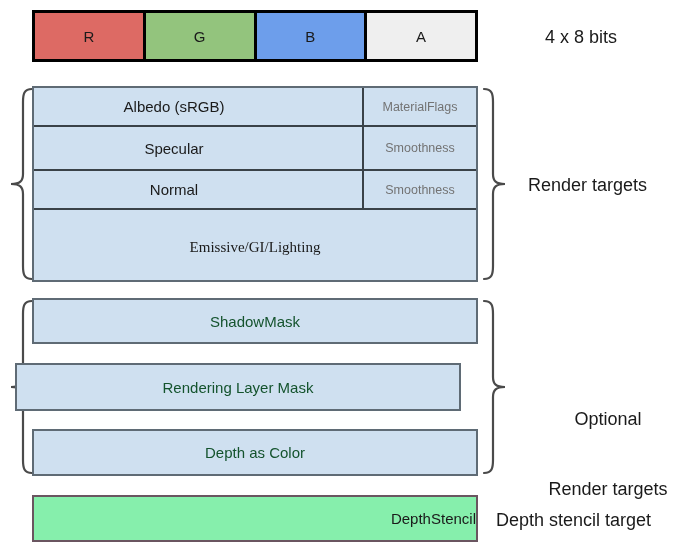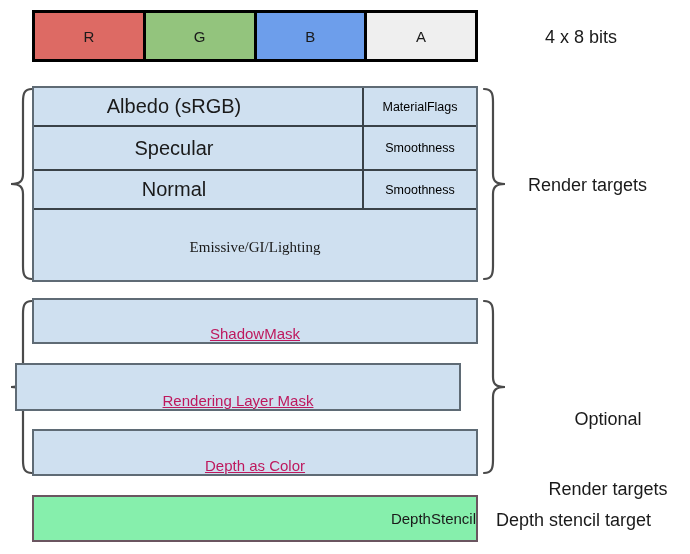--- a/index.html
+++ b/index.html
@@ -51,57 +51,56 @@
     display: flex;
     border-bottom: 2px solid #3a4248;
     box-sizing: border-box;
   }
   .rt-row:last-child { border-bottom: none; }
   .rt-main {
     flex: 1 1 auto;
     display: flex;
     align-items: center;
     justify-content: center;
-    font-size: 20px;
+    font-size: 15px;
     color: #1a1a1a;
     box-sizing: border-box;
     border-radius: 13px;
   }
   .rt-side {
     width: 114px;
     flex: 0 0 114px;
     display: flex;
     align-items: center;
     justify-content: center;
     font-size: 12.5px;
-    color: #000000;
+    color: #737373;
     border-left: 2px solid #3a4248;
     box-sizing: border-box;
     margin-left: 48px;
   }
   .rt-full {
     display: flex;
     align-items: center;
     justify-content: center;
     font-size: 15px;
     color: #1a1a1a;
     box-sizing: border-box;
   }
 
   
   .plain-box {
     border: 2px solid #5f6b75;
     background: #cfe0f0;
     display: flex;
-    align-items: flex-end;
-    justify-content: center;
-    font-size: 15px;
-    color: #be185d;
-    box-sizing: border-box;
-    text-decoration: underline;
+    align-items: center;
+    justify-content: center;
+    font-size: 15px;
+    color: #14532d;
+    box-sizing: border-box;
   }
   .pink-box {
     border: 2px solid #6a5560;
     background: #86efac;
     display: flex;
     align-items: center;
     justify-content: flex-end;
     font-size: 15px;
     color: #1a1a1a;
     box-sizing: border-box;

